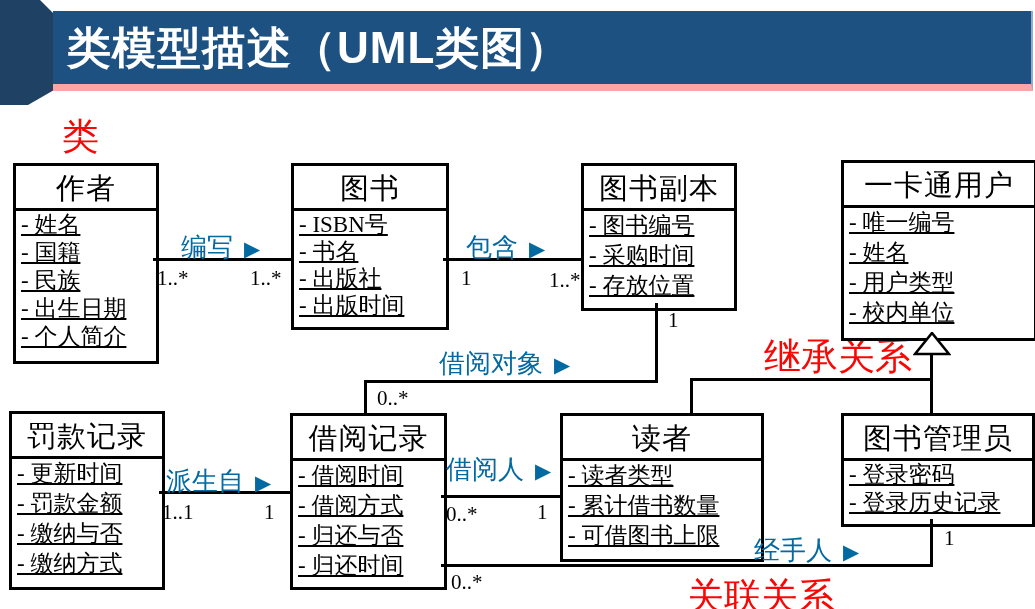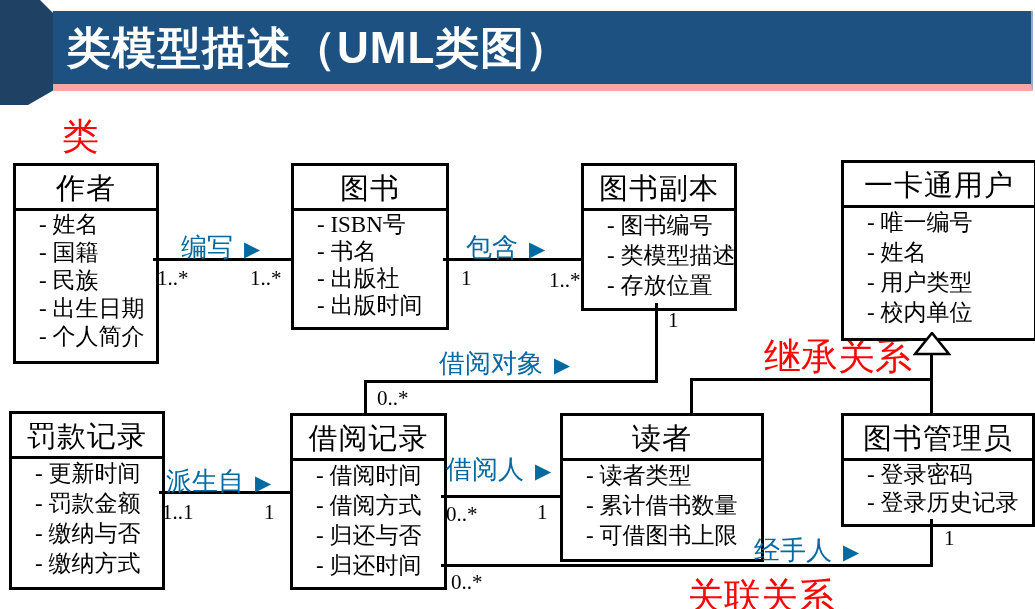--- a/index.html
+++ b/index.html
@@ -15,21 +15,21 @@
   #banner-title {
     position:absolute; left:14px; top:0; line-height:73px; color:#ffffff;
     font-family:"Liberation Sans","DejaVu Sans",sans-serif;
     font-weight:bold; font-size:44px; white-space:nowrap; letter-spacing:1px;
   }
   #banner-chevron { position:absolute; left:0; top:0; }
   
   .cls { position:absolute; border:3px solid #000; background:#fff; overflow:hidden; }
   .hd { height:42px; line-height:45px; text-align:center; border-bottom:3px solid #000;
         font-size:29px; letter-spacing:1px; white-space:nowrap; }
-  .at { font-size:23px; line-height:30px; padding-left:23px; white-space:nowrap; }
+  .at { font-size:23px; line-height:30px; padding-left:5px; white-space:nowrap;text-decoration:underline; }
   .at5 .at { line-height:28px; }
   .at4t .at { line-height:27px; }
   .at2 .at { line-height:28px; }
   
   .seg { position:absolute; background:#000; }
   
   .assoc-label { position:absolute; font-size:26px; white-space:nowrap; color:#0369a1; }
   .assoc-label .arr { font-size:21px; margin-left:11px; }
   .mult { position:absolute; font-size:21px; color:#000; white-space:nowrap; }
   
@@ -68,21 +68,21 @@
     <div class="hd">图书</div>
     <div class="at">- ISBN号</div>
     <div class="at">- 书名</div>
     <div class="at">- 出版社</div>
     <div class="at">- 出版时间</div>
   </div>
 
   <div class="cls" style="left:581px;top:163px;width:150px;height:142px">
     <div class="hd">图书副本</div>
     <div class="at">- 图书编号</div>
-    <div class="at">- 类模型描述</div>
+    <div class="at">- 采购时间</div>
     <div class="at">- 存放位置</div>
   </div>
 
   <div class="cls" style="left:841px;top:160px;width:190px;height:175px">
     <div class="hd">一卡通用户</div>
     <div class="at">- 唯一编号</div>
     <div class="at">- 姓名</div>
     <div class="at">- 用户类型</div>
     <div class="at">- 校内单位</div>
   </div>

